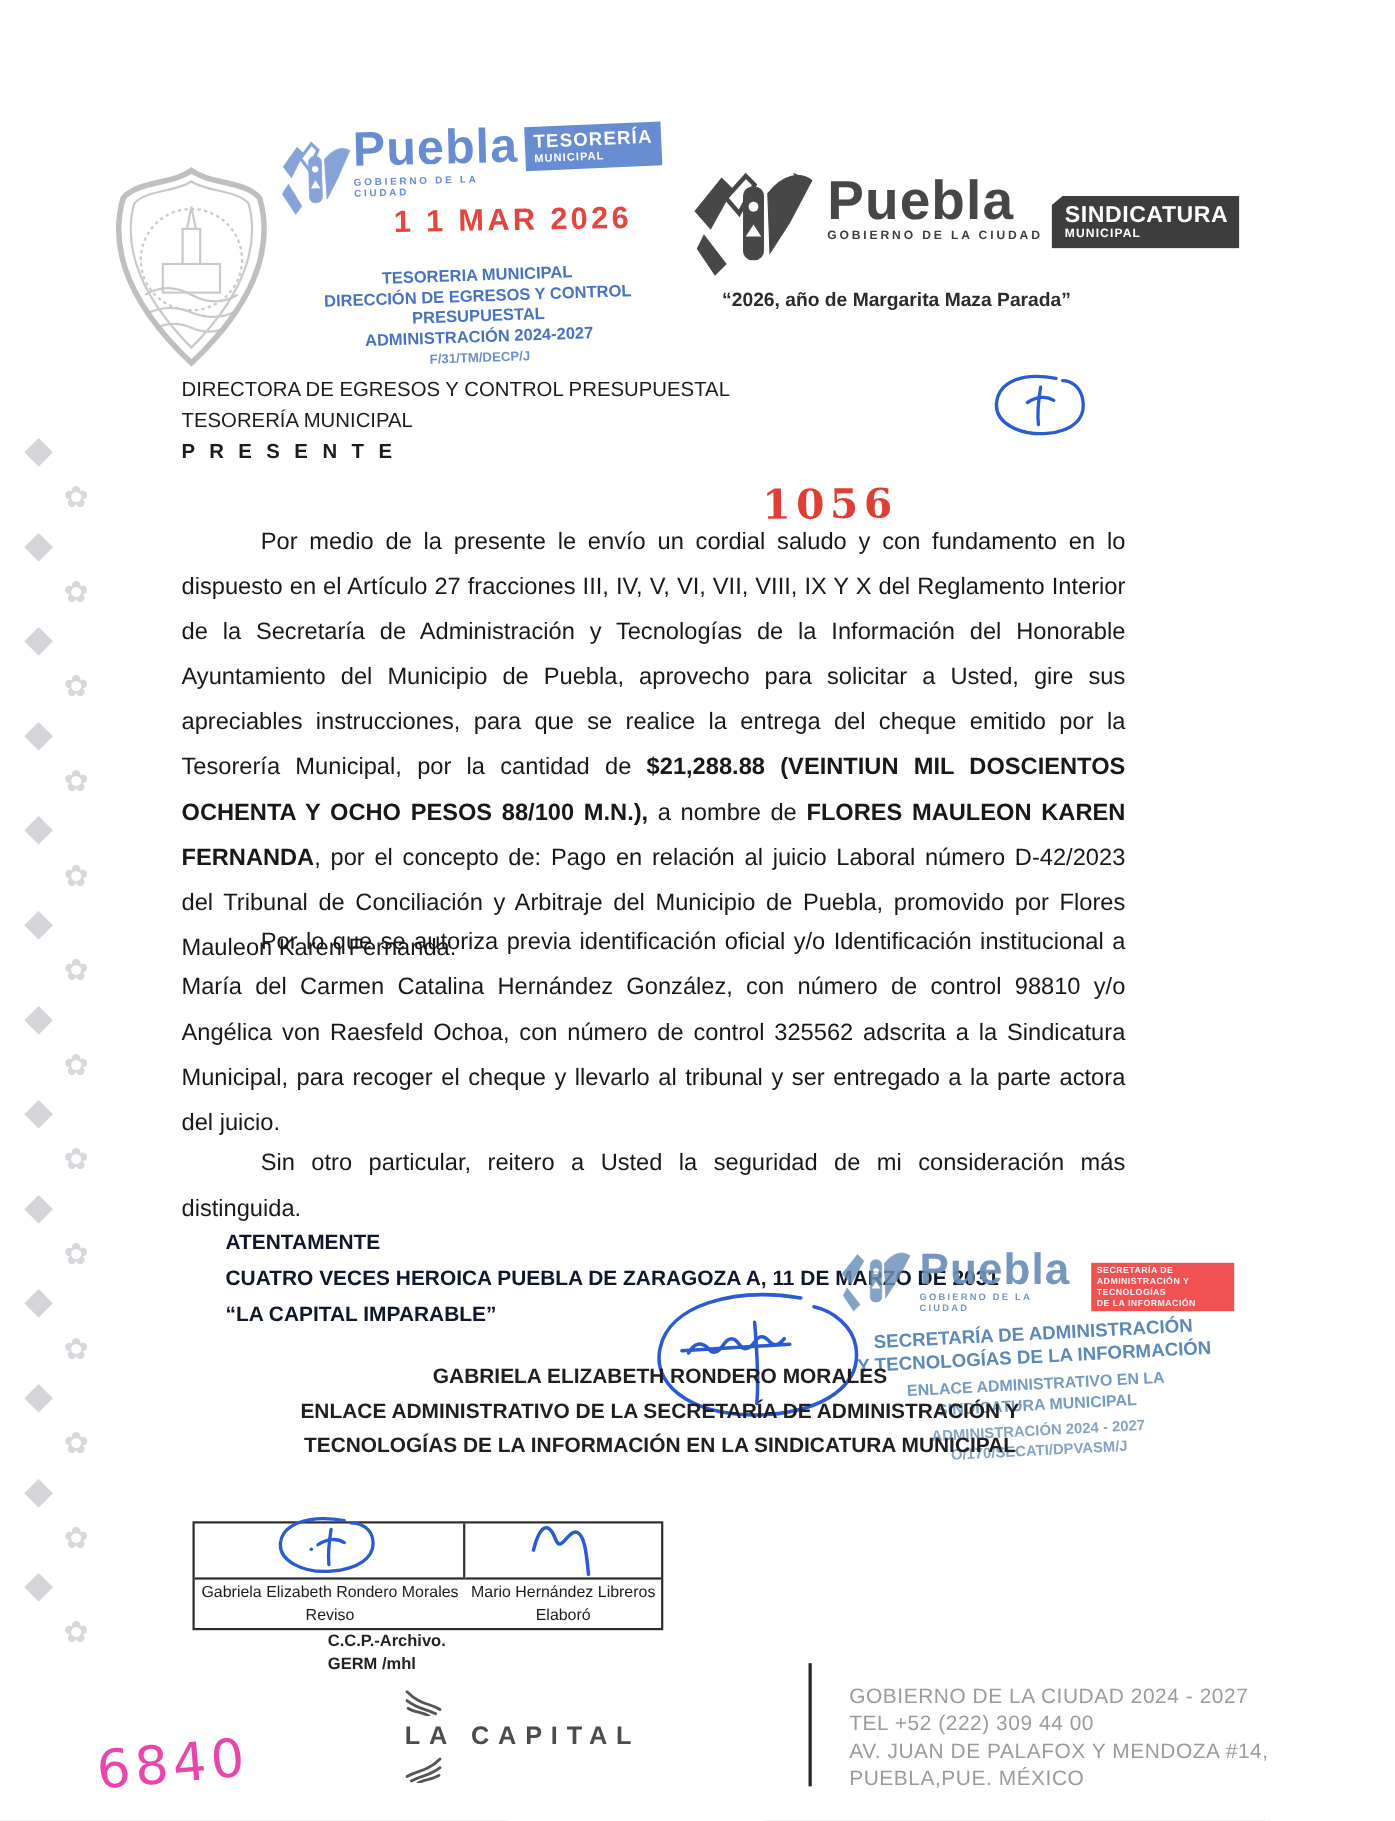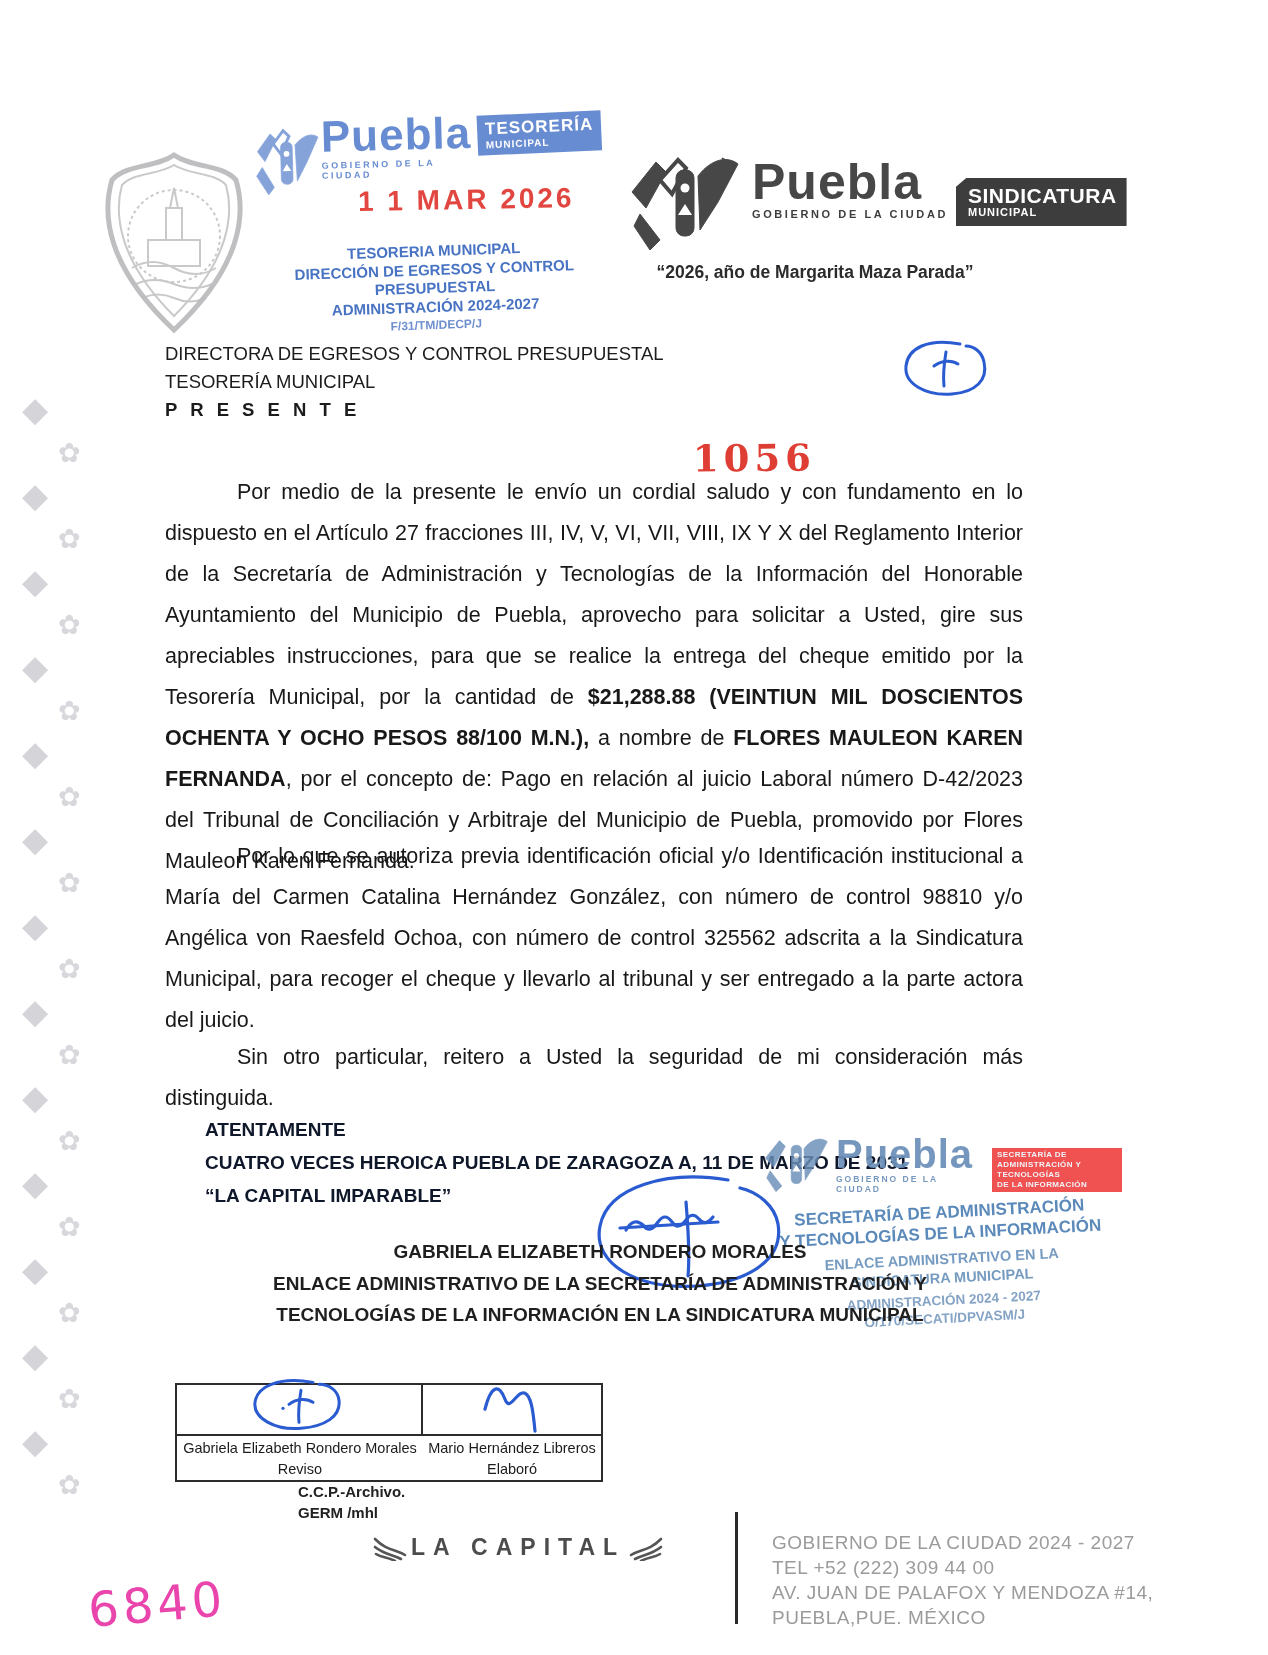--- a/index.html
+++ b/index.html
@@ -92,21 +92,21 @@
     border:2px solid #2c2c2c;display:grid;grid-template-columns:246px 1fr;grid-template-rows:49px 1fr;}
   .sigtable .cell{border-right:2px solid #2c2c2c;position:relative;}
   .sigtable .cell.last{border-right:none;}
   .sigtable .lab{border-top:2px solid #2c2c2c;text-align:center;font-size:14.5px;line-height:21px;padding-top:2px;}
   .cellmark{position:absolute;left:50%;top:50%;transform:translate(-50%,-58%);}
 
   .ccp{position:absolute;left:287px;top:1481px;font-weight:bold;font-size:15px;line-height:21px;color:#222;margin-left:11px;}
 
   
   .footer-logo{position:absolute;left:368px;top:1534px;width:300px;text-align:center;color:#4c4c4c;}
-  .fl-top{display:flex;align-items:flex-end;justify-content:center;gap:4px;}
+  .fl-top{display:flex;align-items:flex-start;justify-content:center;gap:4px;flex-direction:column;}
   .fl-line1{font-weight:bold;font-size:23px;letter-spacing:8px;}
   .fl-line2{font-weight:bold;font-size:43px;letter-spacing:3px;line-height:42px;margin-top:2px;color:#474747;}
   .footer-divider{position:absolute;left:735px;top:1512px;width:3px;height:112px;background:#2a2a2a;}
   .footer-addr{position:absolute;left:772px;top:1530px;font-size:19px;line-height:25px;color:#9b9b9b;letter-spacing:.5px;}
   .folio-pink{position:absolute;left:88px;top:1576px;color:#e945ac;font-size:48px;
     letter-spacing:4px;transform:rotate(-5deg);font-family:"DejaVu Sans",sans-serif;}
 </style>
 </head>
 <body>
 

